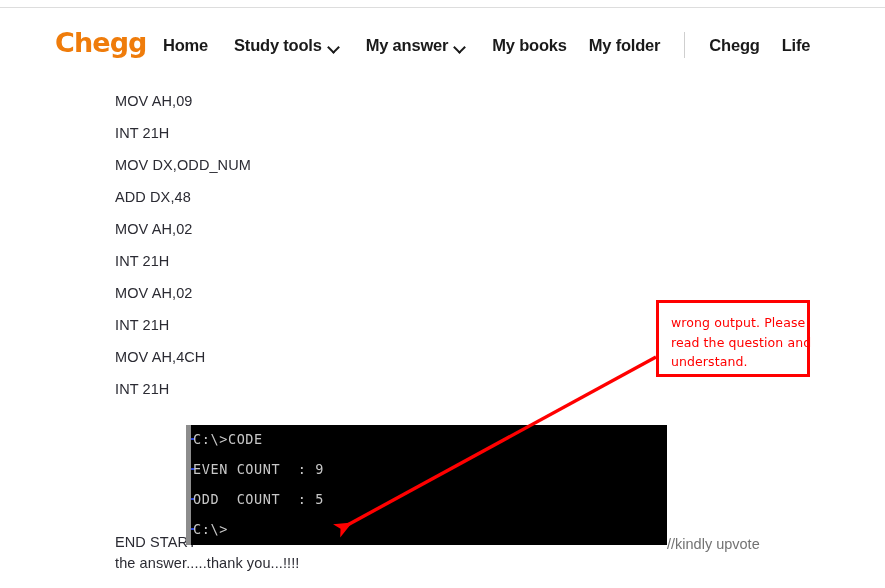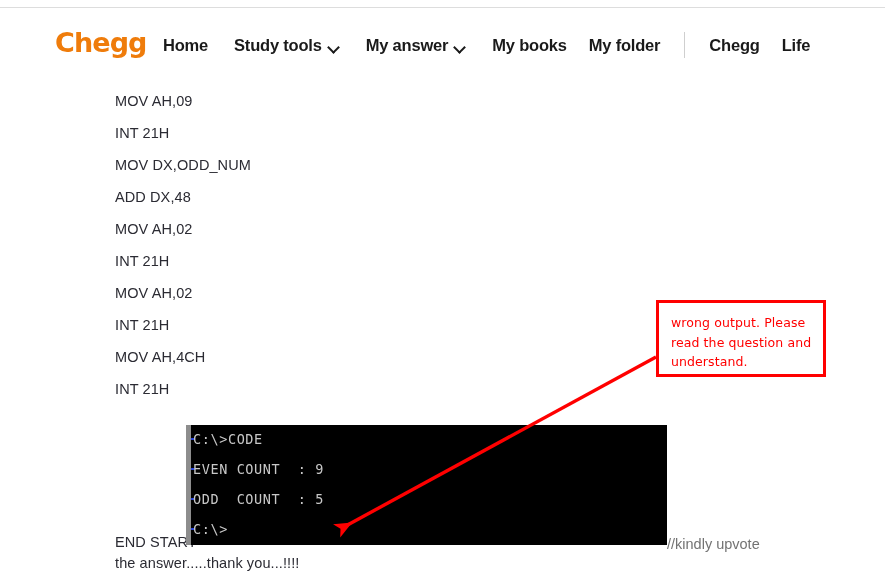--- a/index.html
+++ b/index.html
@@ -191,21 +191,21 @@
   .term-tick.t0 { top: 13px; }
   .term-tick.t1 { top: 43px; }
   .term-tick.t2 { top: 73px; }
   .term-tick.t3 { top: 103px; }
 
   
   .annotation-box {
     position: absolute;
     left: 656px;
     top: 240px;
-    width: 170px;
+    width: 154px;
     height: 77px;
     border: 3px solid #ff0000;
     box-sizing: border-box;
     background: #ffffff;
   }
   .annotation-text {
     position: absolute;
     left: 12px;
     top: 10px;
     width: 146px;

